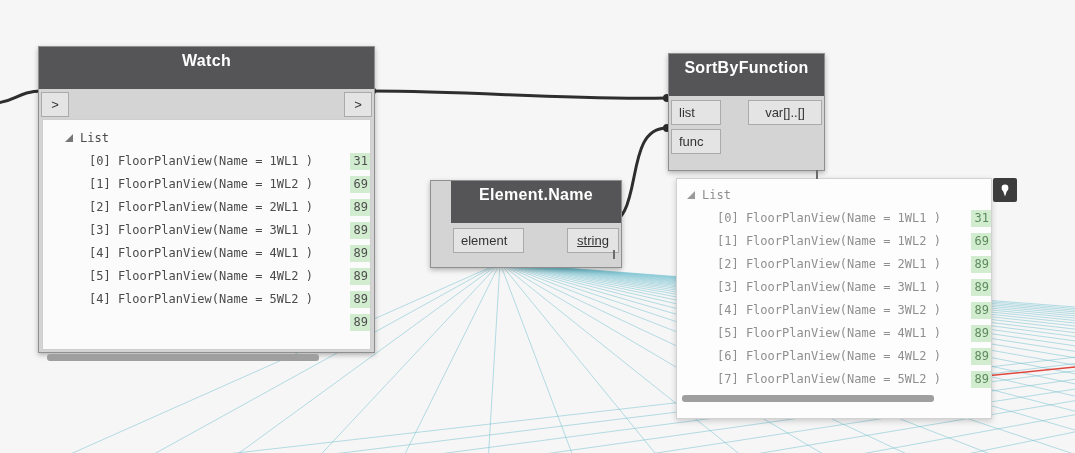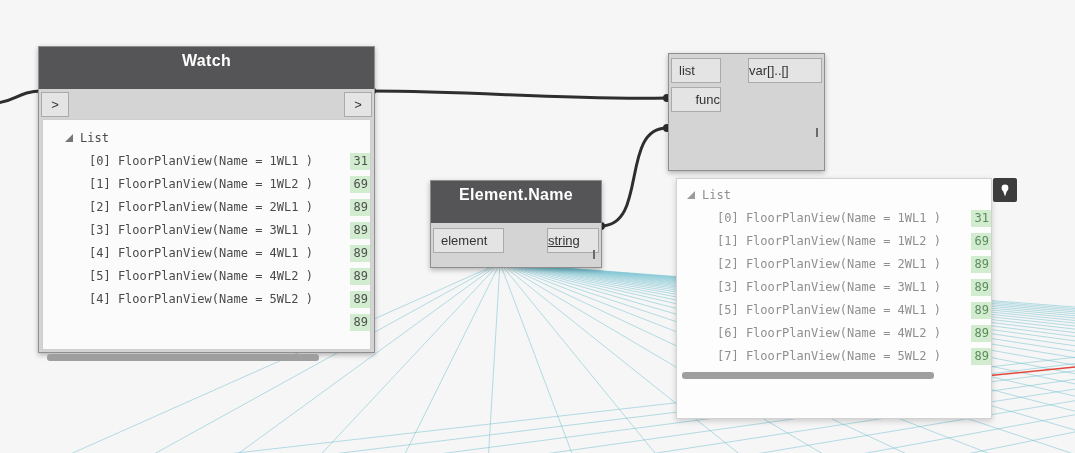--- a/index.html
+++ b/index.html
@@ -10,21 +10,21 @@
   #wire-svg{z-index:5;}
 
   
   .node{position:absolute;z-index:10;border:1px solid #8f8f8f;
         box-shadow:0 2px 5px rgba(0,0,0,.28);background:#d4d4d4;}
   .node-header{background:#555557;color:#fff;font-size:16px;font-weight:bold;
                text-align:center;line-height:27px;height:42px;letter-spacing:.3px;}
   .port{position:absolute;background:#e4e4e4;border:1px solid #aaa;color:#333;
         font-size:13px;line-height:23px;height:23px;box-sizing:content-box;}
   .port.in{padding-left:7px;}
-  .port.out{}
+  .port.out{text-align:center;}
   .resize-handle{position:absolute;right:6px;bottom:5px;width:2px;height:9px;background:#6b6b6b;}
 
   
   #watch{left:38px;top:46px;width:335px;height:305px;}
   #watch .portrow{position:relative;height:30px;background:#d4d4d4;}
   #watch .portrow .port{top:3px;width:26px;text-align:center;padding:0;}
   #watch .portrow .port.in{left:2px;}
   #watch .portrow .port.out{right:2px;}
   .watch-content{position:relative;margin:0 3px;height:231px;background:#fbfbfb;
                  border:1px solid #cfcfcf;box-sizing:border-box;overflow:hidden;
@@ -37,25 +37,25 @@
          font-family:"DejaVu Sans Mono",monospace;font-size:12px;line-height:17px;
          padding:0 10px 0 4px;}
   .hscroll{position:relative;height:16px;}
   .hscroll .thumb{position:absolute;left:8px;top:4px;height:7px;border-radius:3px;background:#9f9f9f;}
 
   
   #sortfn{left:668px;top:53px;width:155px;height:116px;}
   #sortfn .body{position:relative;height:88px;}
   #sortfn .port.in{left:2px;width:41px;}
   #sortfn .p-list{top:4px;}
-  #sortfn .p-func{top:33px;text-align:right;}
+  #sortfn .p-func{top:33px;}
   #sortfn .port.out{right:2px;top:4px;width:72px;}
 
   
-  #elname{left:430px;top:180px;width:170px;height:86px;}
+  #elname{left:430px;top:180px;width:170px;height:86px;padding-left:20px;}
   #elname .body{position:relative;height:41px;}
   #elname .port.in{left:2px;top:5px;width:62px;}
   #elname .port.out{right:2px;top:5px;width:50px;text-decoration:underline;}
 
   
   #preview{position:absolute;left:676px;top:178px;width:314px;height:239px;z-index:9;
            background:#fdfdfd;border:1px solid #d2d2d2;box-shadow:0 2px 6px rgba(0,0,0,.18);
            overflow:hidden;font-family:"DejaVu Sans Mono",monospace;font-size:12px;color:#8f8f8f;}
   #preview .list-head{margin-top:5px;padding-left:10px;}
   #preview .expander{border-bottom-color:#9a9a9a;}
@@ -172,20 +172,21 @@
       <div class="lrow"><span>[5] FloorPlanView(Name = 4WL2 )</span><span class="badge">89</span></div>
       <div class="lrow"><span>[4] FloorPlanView(Name = 5WL2 )</span><span class="badge">89</span></div>
       <div class="lrow"><span class="badge">89</span></div>
     </div>
     <div class="hscroll">
       <div class="thumb" style="width:272px;"></div>
     </div>
   </div>
 
   <div class="node" id="sortfn">
+    <div class="node-header">SortByFunction</div>
     <div class="body">
       <div class="port in p-list">list</div>
       <div class="port in p-func">func</div>
       <div class="port out">var[]..[]</div>
       <div class="resize-handle"></div>
     </div>
   </div>
 
   <div class="node" id="elname">
     <div class="node-header">Element.Name</div>
@@ -197,21 +198,21 @@
   </div>
 
   <div id="preview">
     <div class="list-head">
       <span class="expander"></span><span>List</span>
     </div>
     <div class="lrow"><span>[0] FloorPlanView(Name = 1WL1 )</span><span class="badge">31</span></div>
     <div class="lrow"><span>[1] FloorPlanView(Name = 1WL2 )</span><span class="badge">69</span></div>
     <div class="lrow"><span>[2] FloorPlanView(Name = 2WL1 )</span><span class="badge">89</span></div>
     <div class="lrow"><span>[3] FloorPlanView(Name = 3WL1 )</span><span class="badge">89</span></div>
-    <div class="lrow"><span class="badge">89</span></div>
+    <div class="lrow"><span>[4] FloorPlanView(Name = 3WL2 )</span><span class="badge">89</span></div>
     <div class="lrow"><span>[5] FloorPlanView(Name = 4WL1 )</span><span class="badge">89</span></div>
     <div class="lrow"><span>[6] FloorPlanView(Name = 4WL2 )</span><span class="badge">89</span></div>
     <div class="lrow"><span>[7] FloorPlanView(Name = 5WL2 )</span><span class="badge">89</span></div>
     <div class="hscroll">
       <div class="thumb" style="width:252px;"></div>
     </div>
   </div>
 
   <div id="pinbtn">
     <svg width="16" height="16" viewBox="0 0 16 16">

